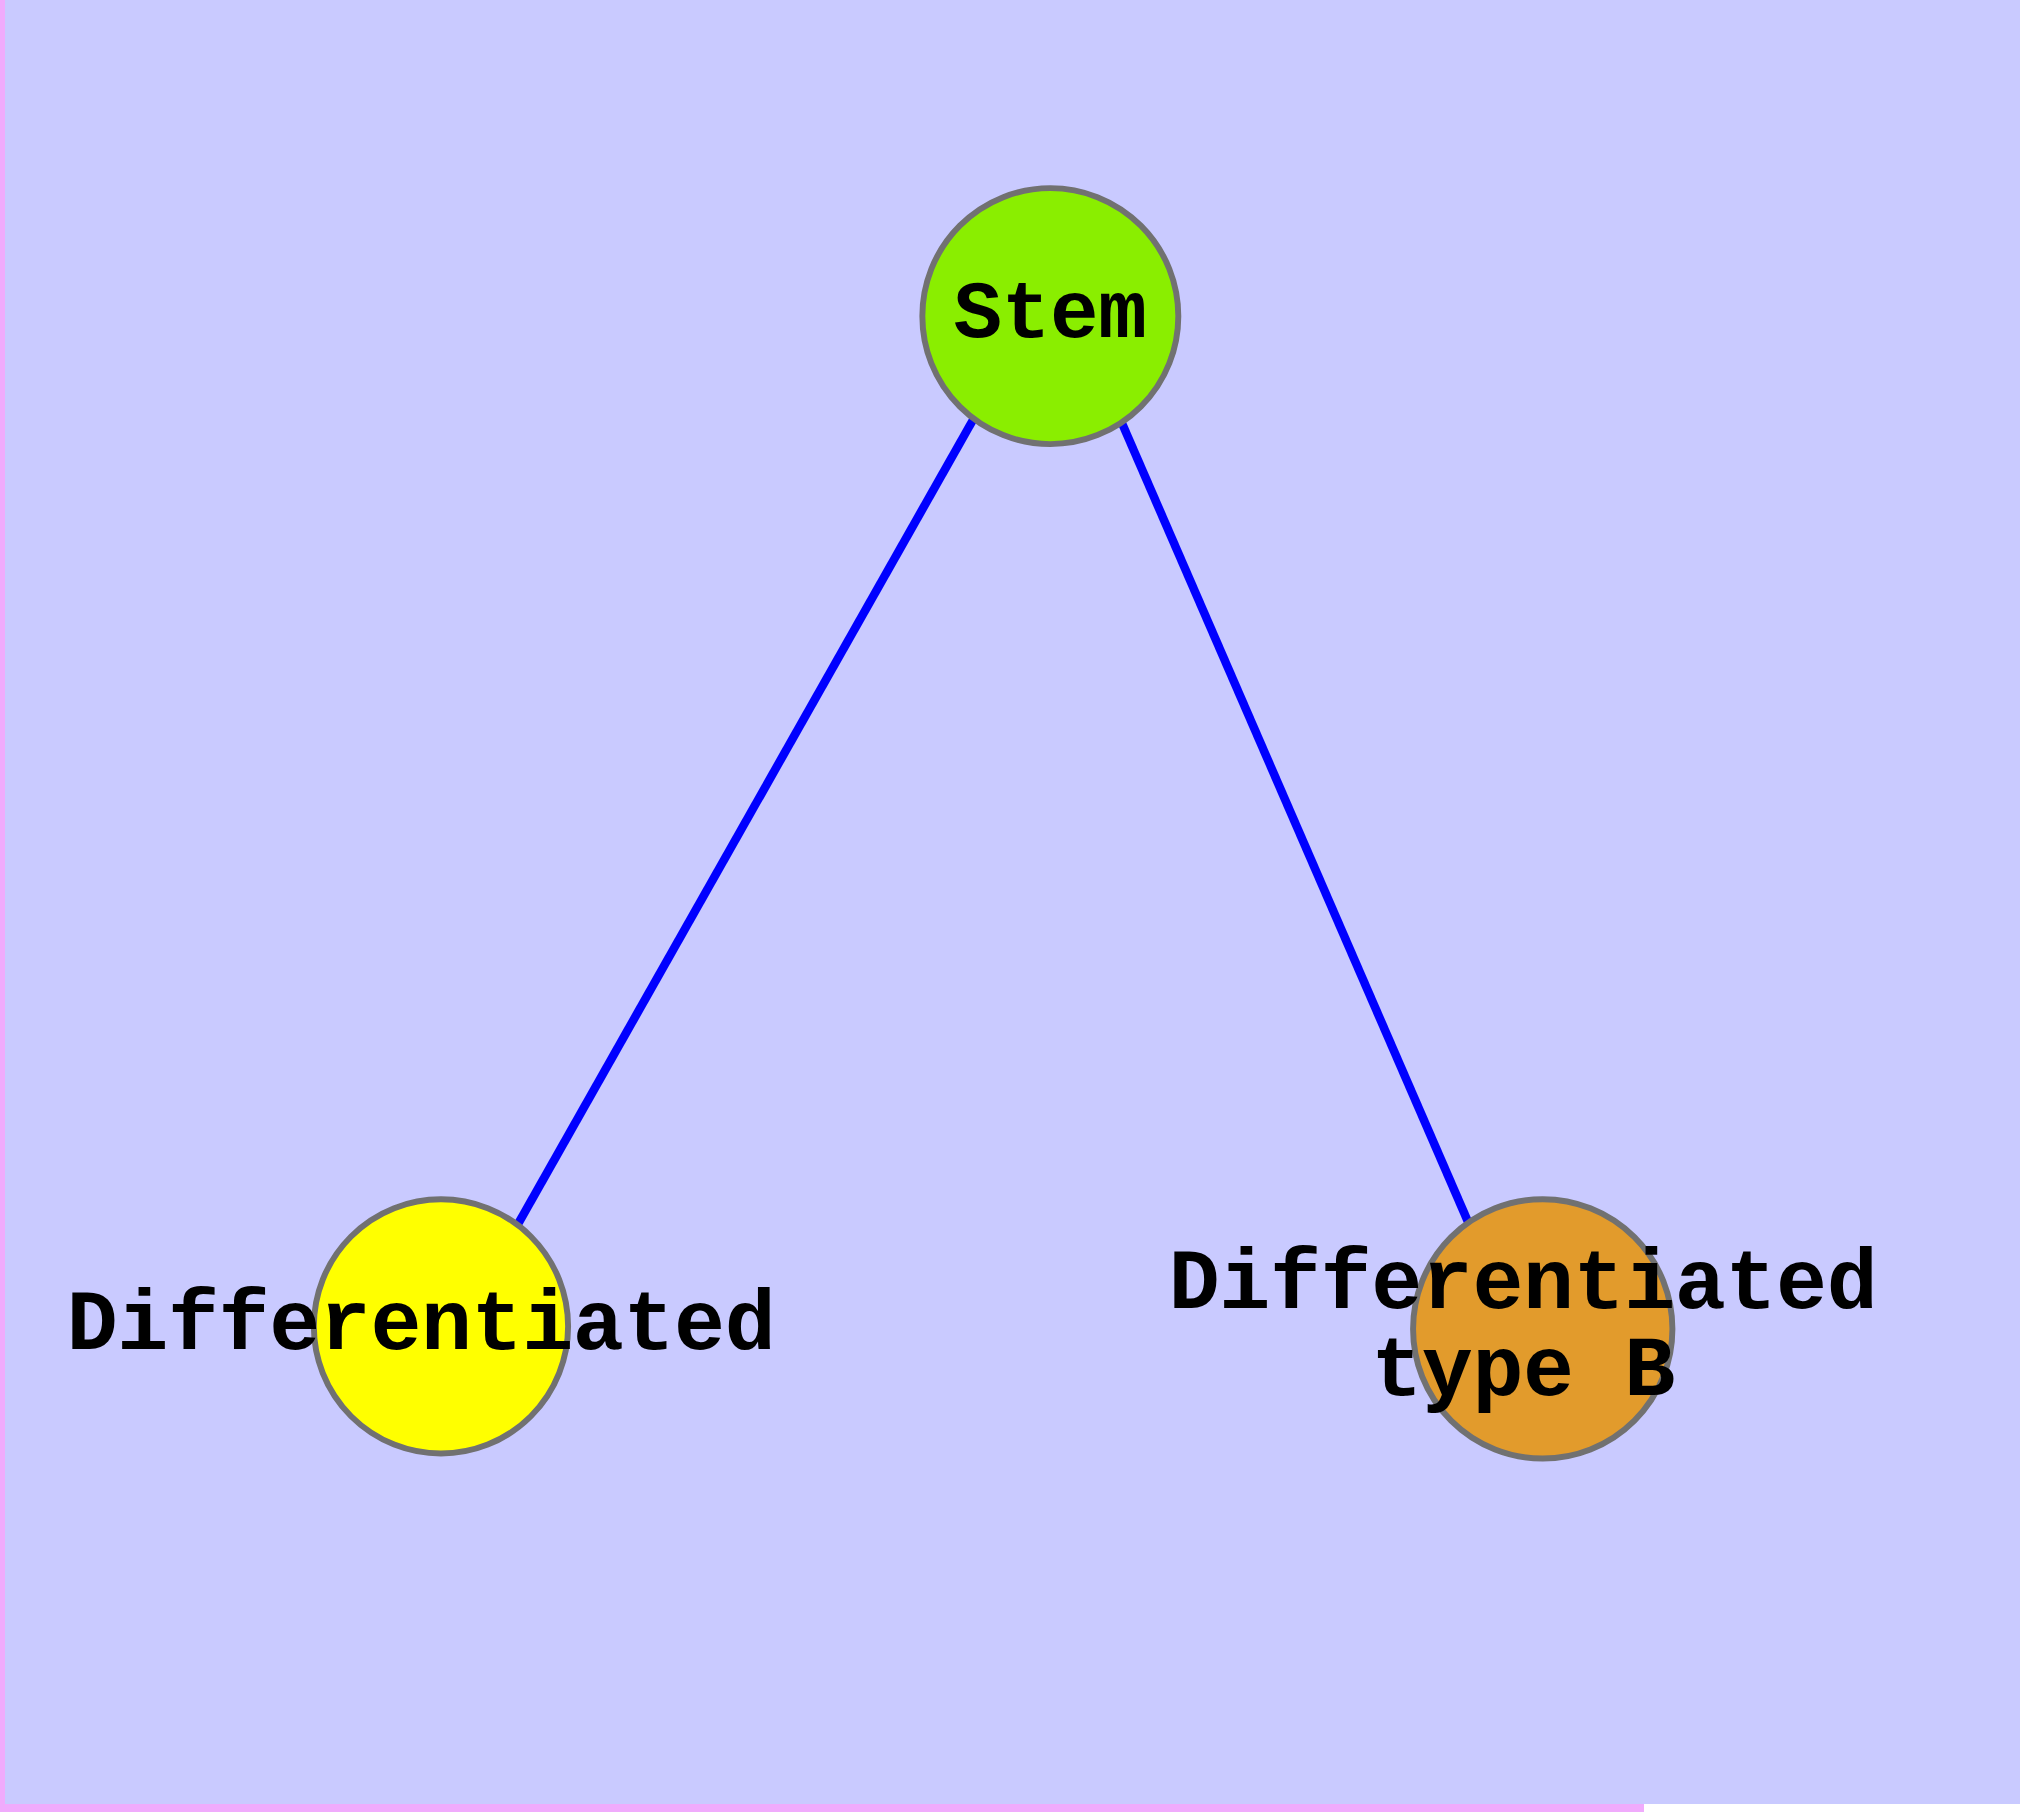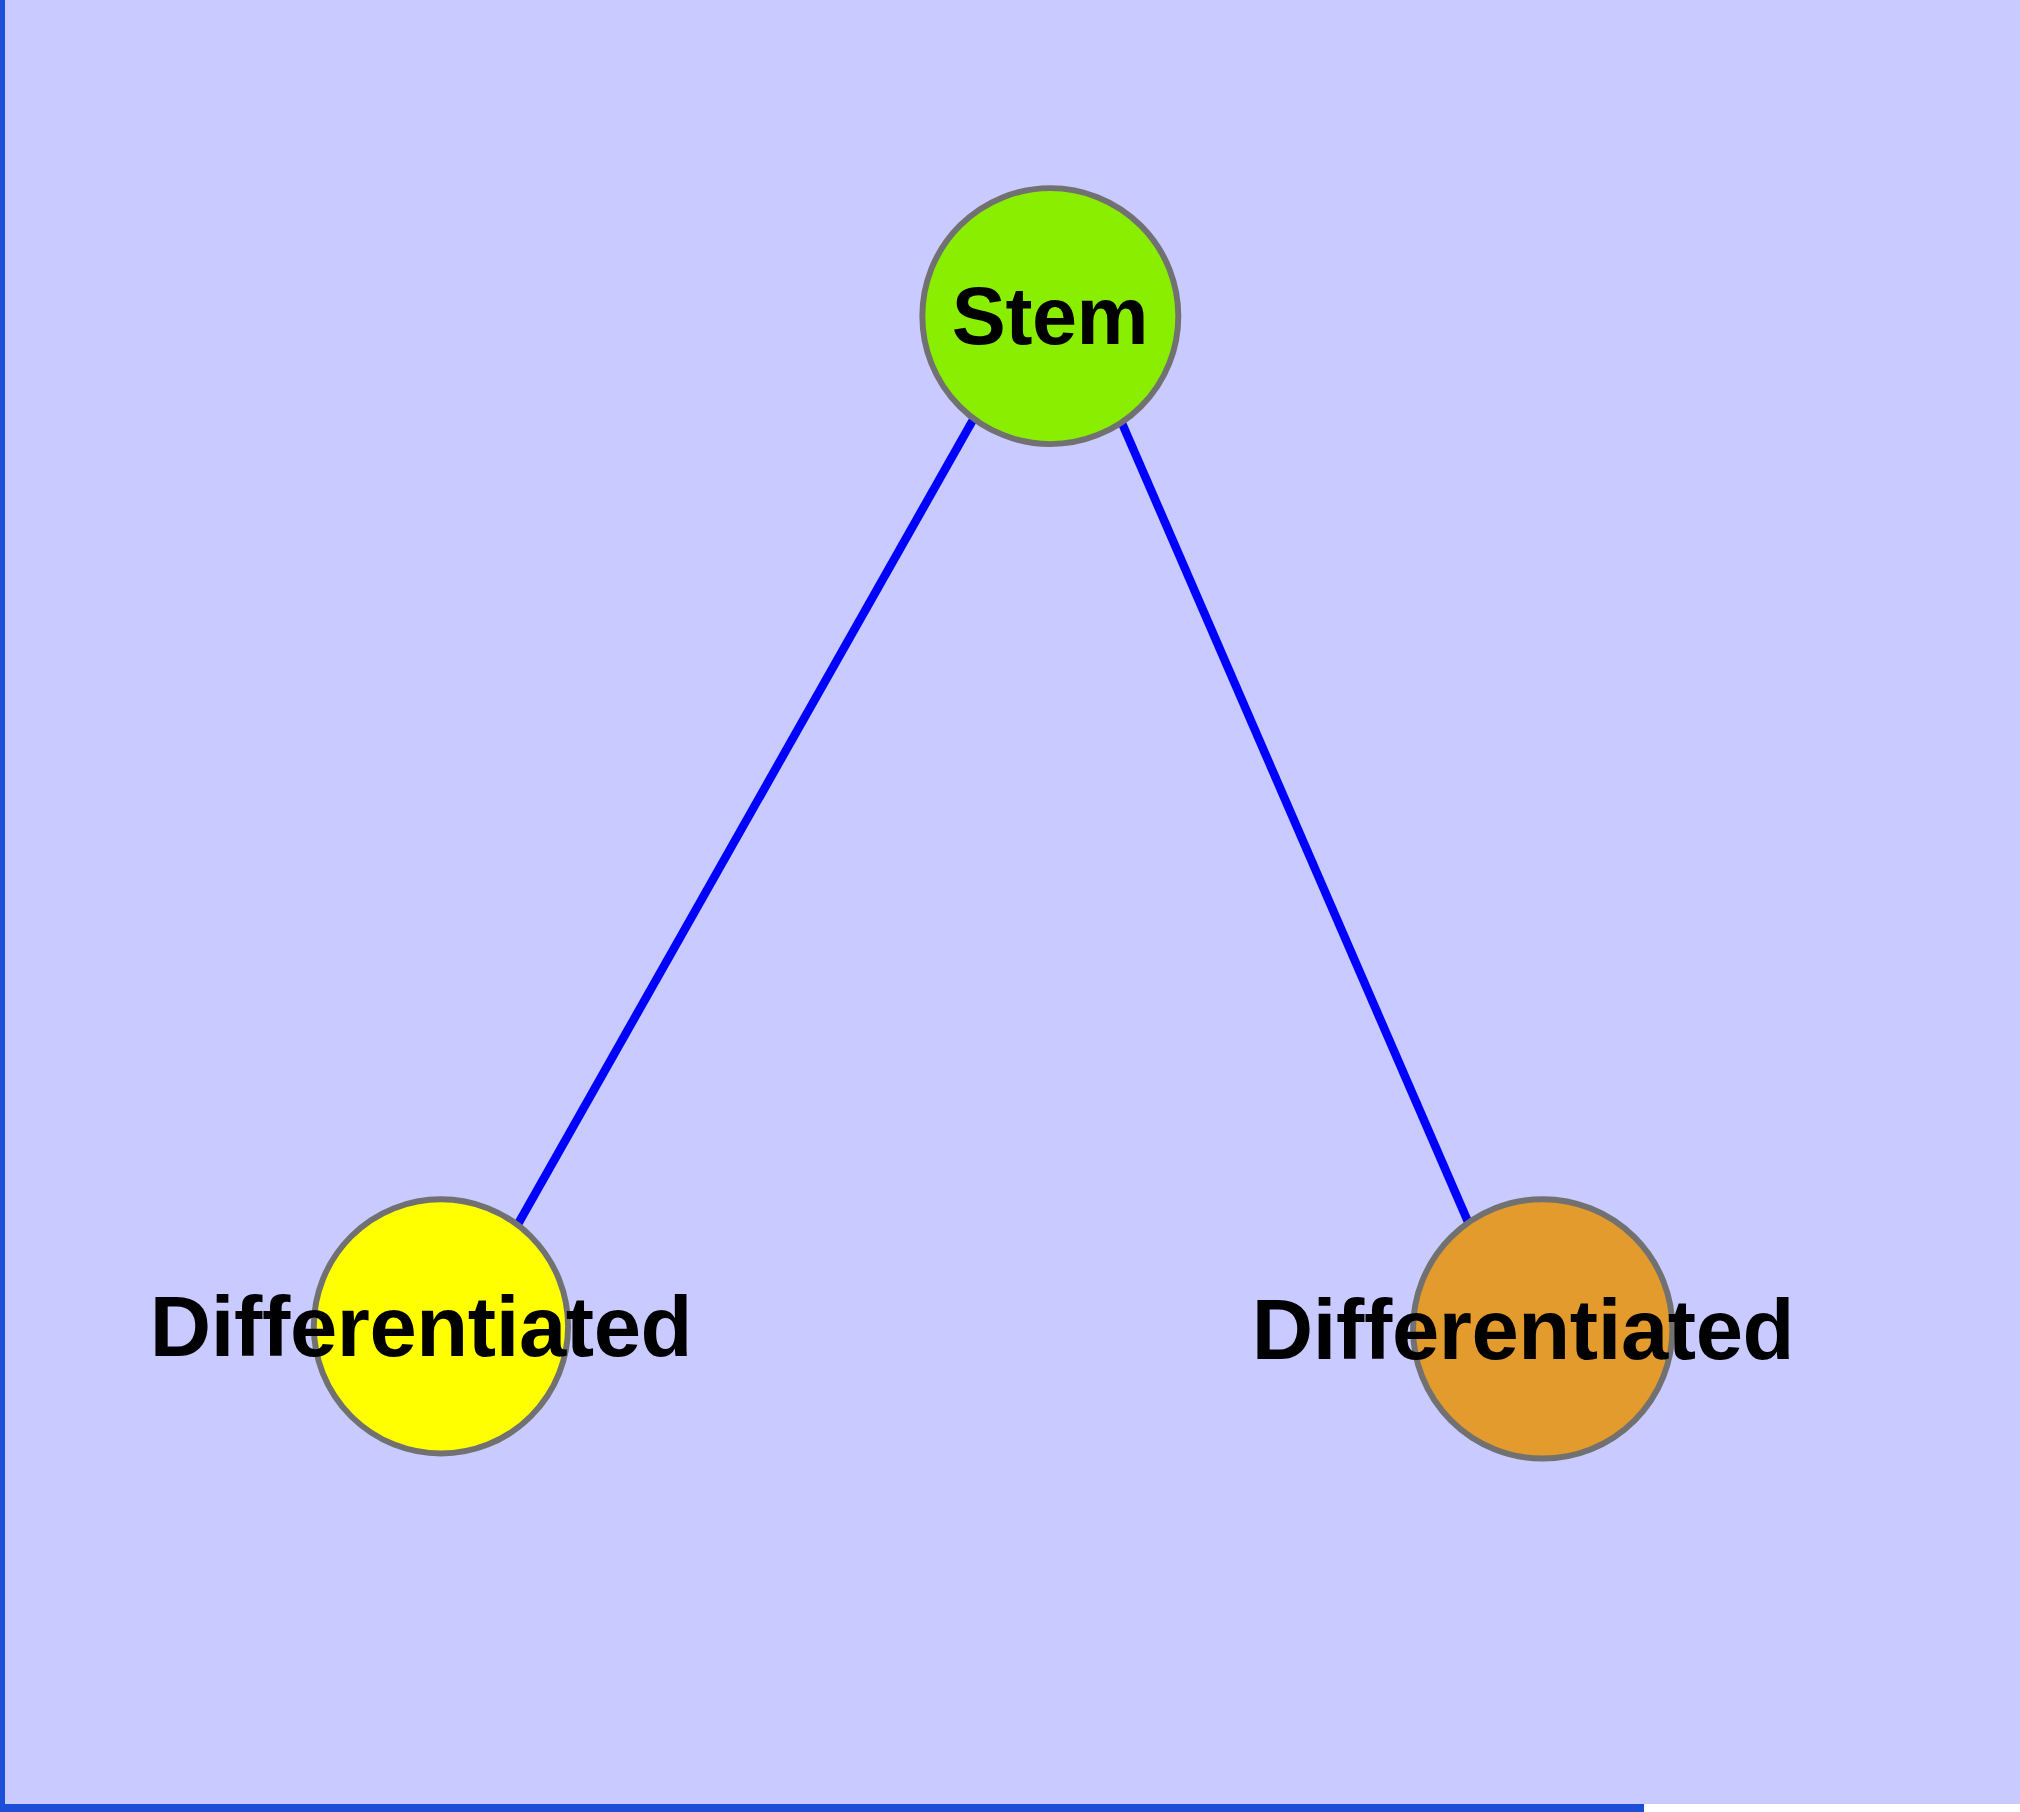--- a/index.html
+++ b/index.html
@@ -9,22 +9,22 @@
   }
   body {
     width: 2021px;
     height: 1812px;
     overflow: hidden;
   }
   #canvas {
     position: relative;
     width: 1644px;
     height: 1812px;
-    background: #1d4ed8;
-    font-family: Liberation Sans, sans-serif;
+    background: #f0abfc;
+    font-family: Liberation Mono, monospace;
   }
   #plot-bg {
     position: absolute;
     left: 5.1px;
     top: 0px;
     width: 2015px;
     height: 1804px;
     background: #c9caff;
   }
   #graph-svg {
@@ -85,16 +85,17 @@
   <div class="node-label-inner" id="label-stem">
     <span>Stem</span>
   </div>
 
   <div class="node-label-inner" id="label-type-a">
     <span>Differentiated</span>
   </div>
 
   <div class="node-label-inner" id="label-type-b">
     <span>Differentiated</span>
+    <span class="label-line2">type B</span>
   </div>
 
 </div>
 
 
 </body></html>

